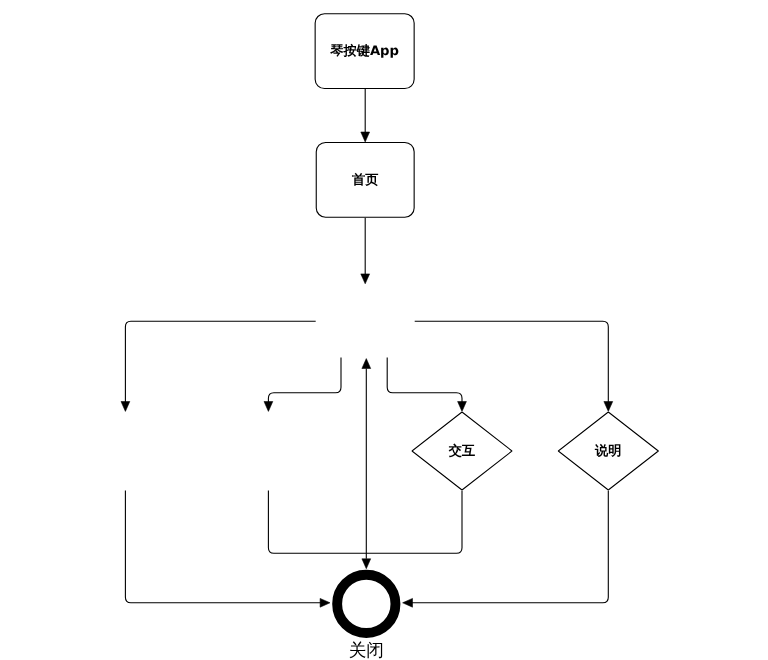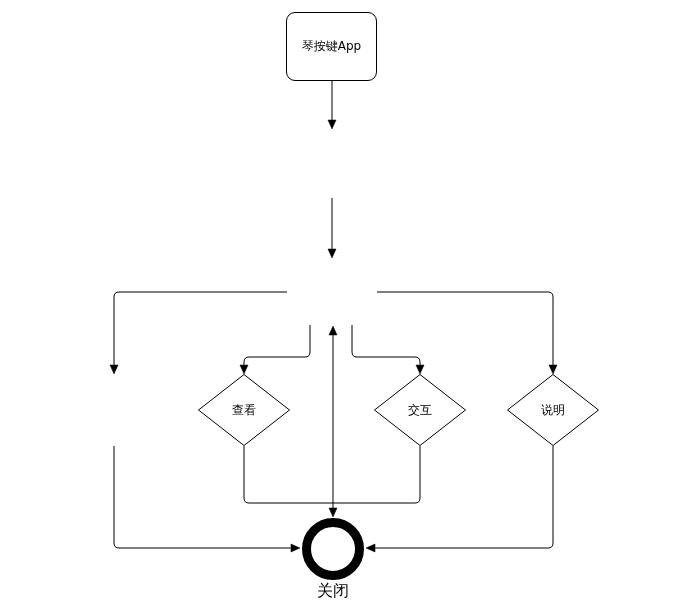--- a/index.html
+++ b/index.html
@@ -20,21 +20,21 @@
   svg.edge-layer path {
     fill: none;
     stroke: #000000;
     stroke-width: 1;
   }
   svg.edge-layer polygon {
     fill: #000000;
     stroke: #000000;
     stroke-width: 0.5;
   }
-  .node { position: absolute; box-sizing: border-box; }
+  .node { position: absolute; box-sizing: border-box; font-weight: bold; }
   .rect-node {
     border: 1px solid #000000;
     border-radius: 9px;
     background: #ffffff;
     display: flex;
     align-items: center;
     justify-content: center;
     font-size: 12px;
     text-align: center;
   }
@@ -97,29 +97,26 @@
     <polygon points="300,548 291,544 291,552"></polygon>
 
     <path d="M553,446 L553,543 Q553,548 548,548 L374,548"></path>
     <polygon points="366,548 375,544 375,552"></polygon>
   </svg>
 
   <div class="node rect-node" style="left:286px; top:12px; width:91px; height:69px;">
     <span>琴按键App</span>
   </div>
 
+  <div class="node rect-node" style="left:287px; top:129px; width:90px; height:69px;">
+    <span>首页</span>
+  </div>
 
 
 
-  <div class="node diamond-node" style="left:198px; top:374px; width:92px; height:72px;">
-    <svg width="92" height="72" viewBox="0 0 92 72">
-      <polygon points="46,0.5 91.5,36 46,71.5 0.5,36" fill="#ffffff" stroke="#000000" stroke-width="1"></polygon>
-    </svg>
-    <span class="dlabel">查看</span>
-  </div>
 
   <div class="node diamond-node" style="left:374px; top:374px; width:92px; height:72px;">
     <svg width="92" height="72" viewBox="0 0 92 72">
       <polygon points="46,0.5 91.5,36 46,71.5 0.5,36" fill="#ffffff" stroke="#000000" stroke-width="1"></polygon>
     </svg>
     <span class="dlabel">交互</span>
   </div>
 
   <div class="node diamond-node" style="left:507px; top:374px; width:92px; height:72px;">
     <svg width="92" height="72" viewBox="0 0 92 72">

